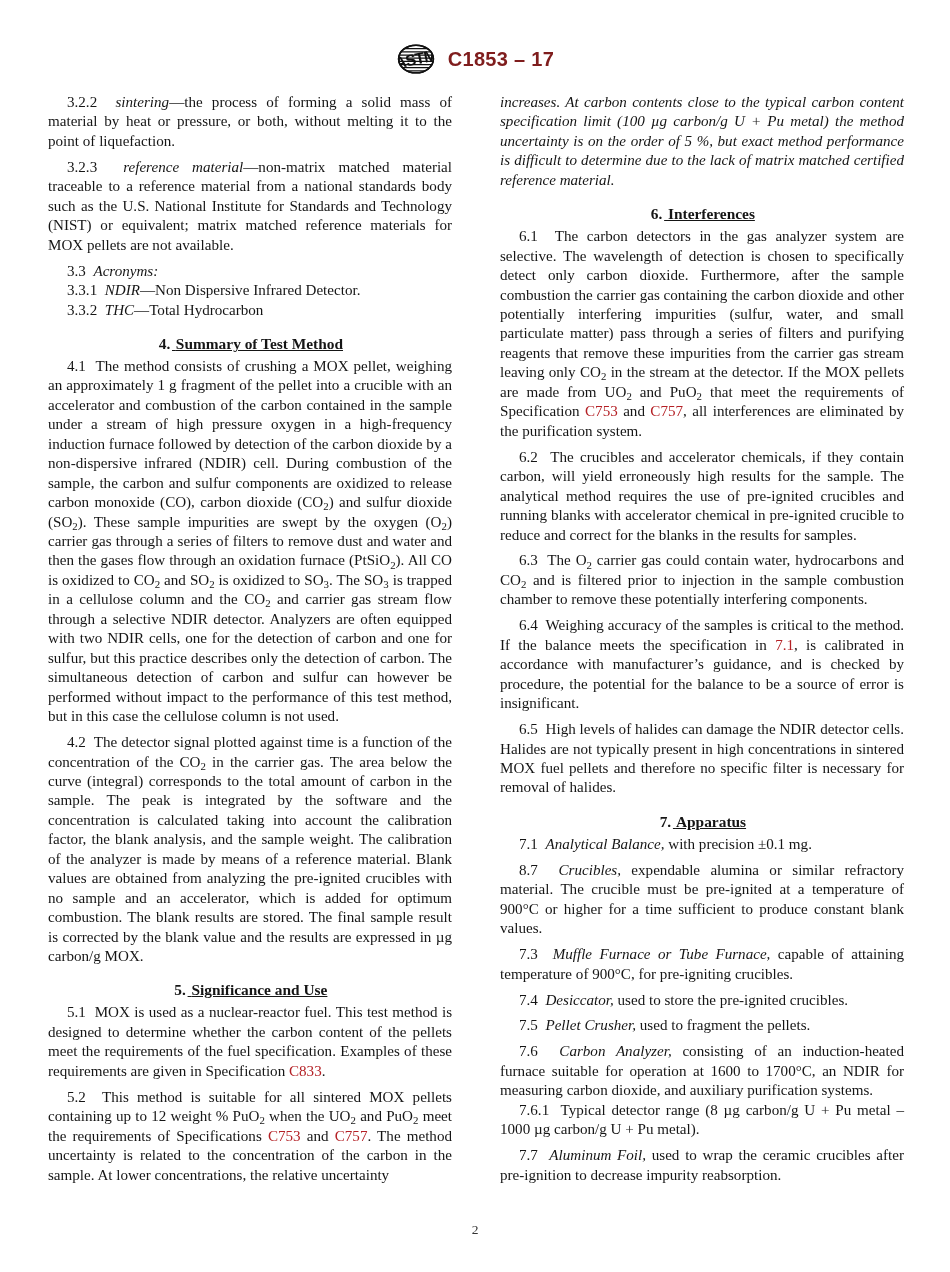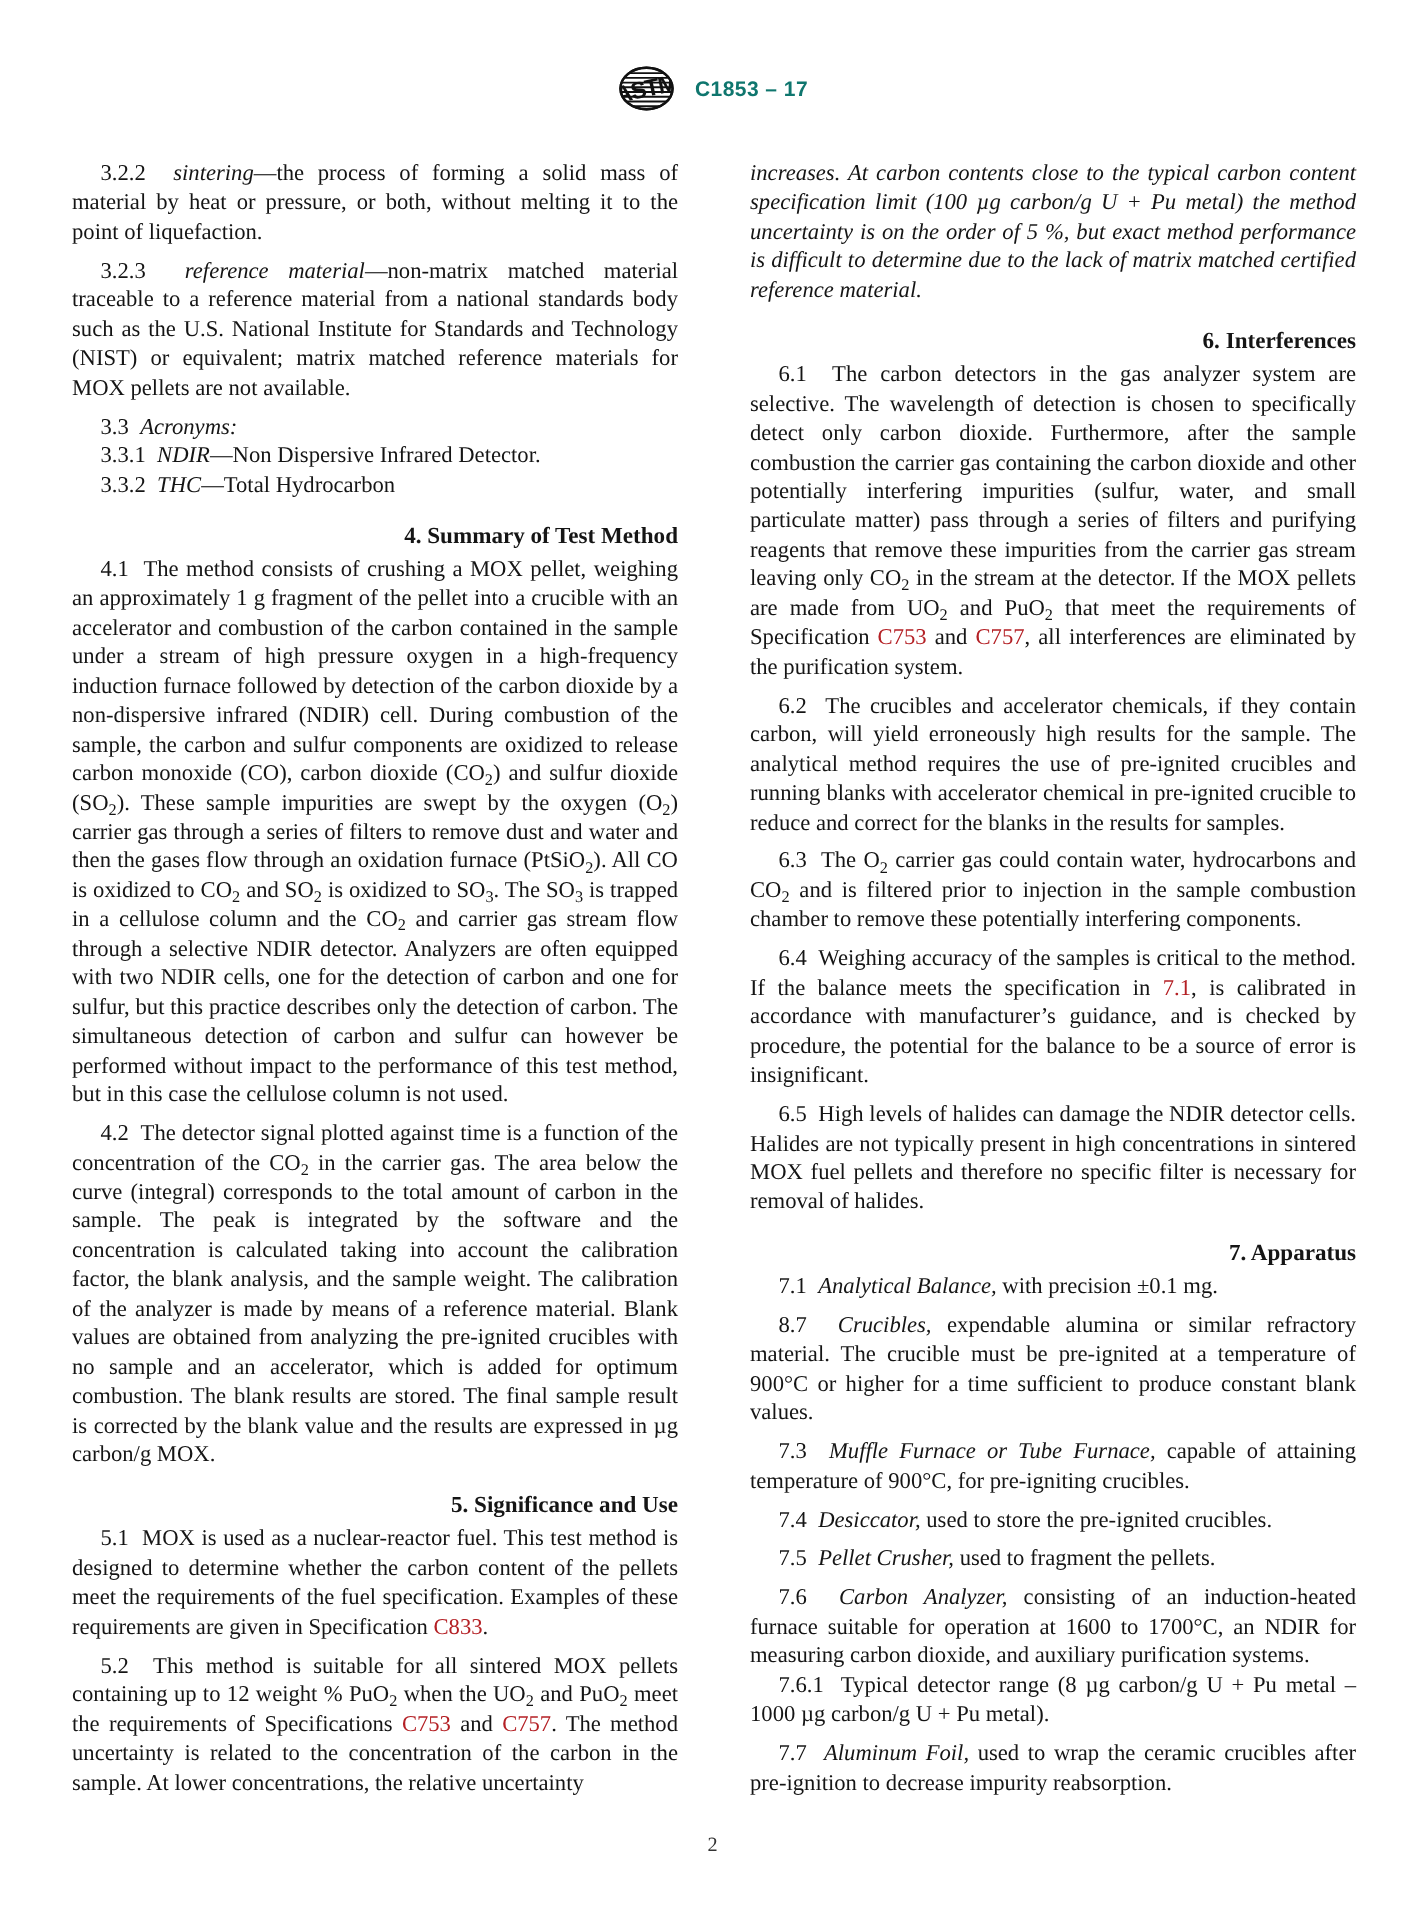--- a/index.html
+++ b/index.html
@@ -35,30 +35,30 @@
     gap: 12px;
   }
   .astm-logo {
     width: 40px;
     height: 30px;
     display: block;
   }
   .doc-designation {
     font-family: "Liberation Sans", "DejaVu Sans", sans-serif;
     font-weight: bold;
-    font-size: 14px;
+    font-size: 20px;
     letter-spacing: 0.3px;
-    color: #0f766e;
+    color: #7f1d1d;
     white-space: pre;
   }
 
   
   .columns {
     position: absolute;
-    top: 107px;
+    top: 93px;
     left: 48px;
     width: 856px;
     height: 1110px;
     display: flex;
     gap: 48px;
   }
   .col {
     width: 409px;
     position: relative;
   }
@@ -81,22 +81,23 @@
   }
   p.gap {
     margin-top: 6.5px;
   }
   h2.section {
     margin: 14px 0 3.5px 0;
     font-family: "Liberation Serif", "DejaVu Serif", serif;
     font-size: 15.4px;
     font-weight: bold;
     line-height: 19.45px;
-    text-align: right;
+    text-align: center;
     text-indent: 0;
+    text-decoration: underline;
   }
   h2.section .num {
     display: inline-block;
     min-width: 15px;
   }
 
   i, em { font-style: italic; }
   .lnk {
     color: #b42025;
     margin-top: 36px;

